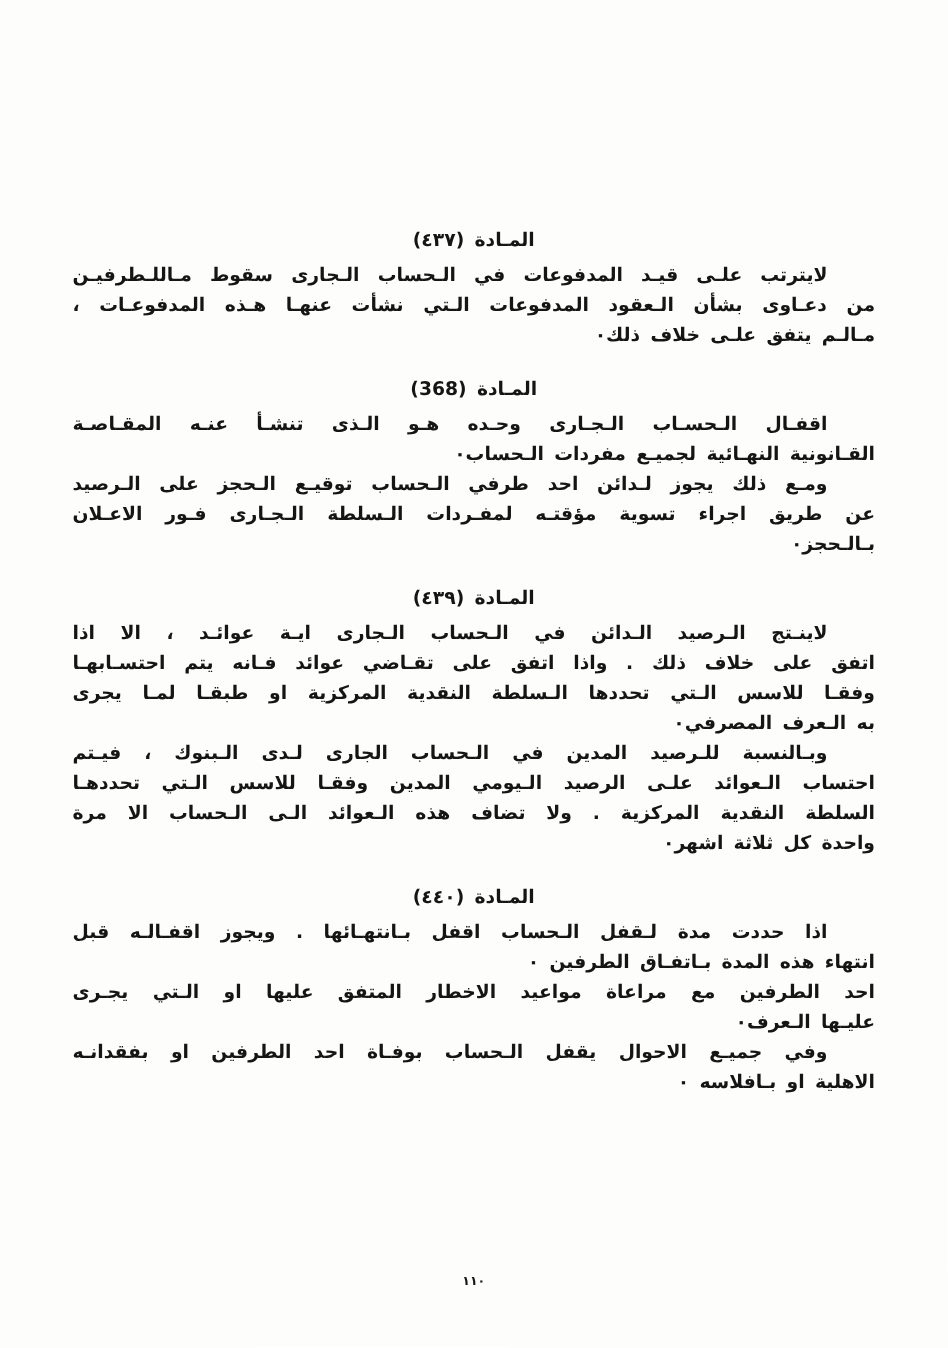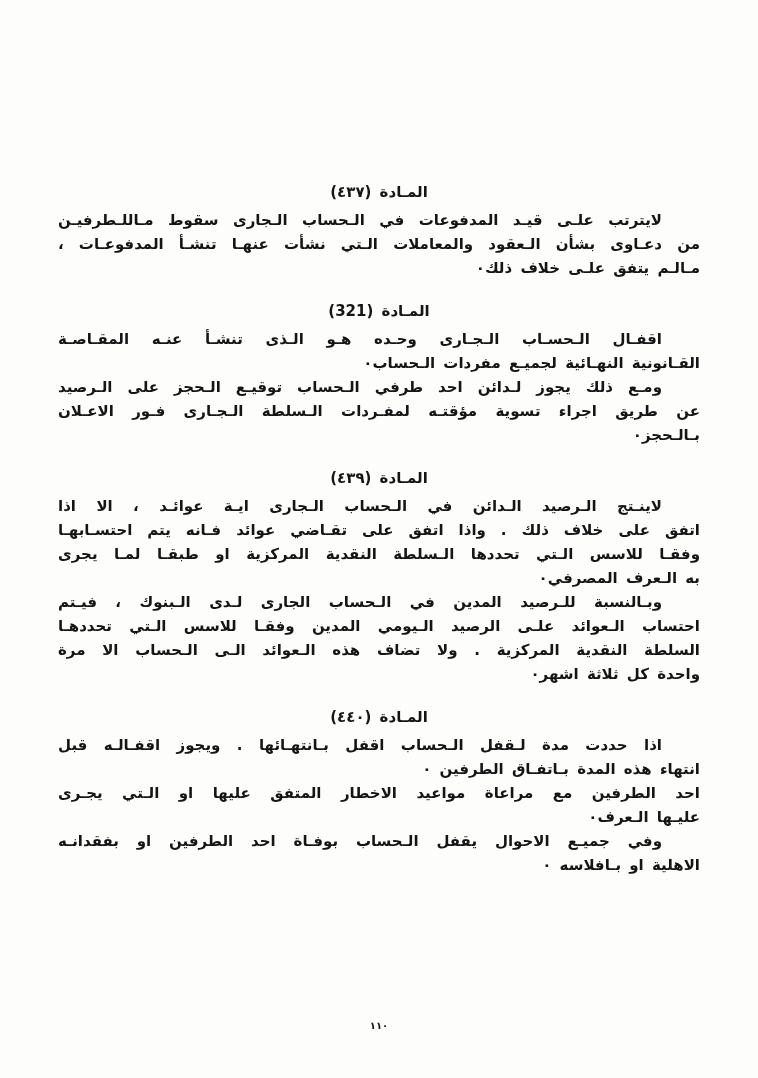--- a/index.html
+++ b/index.html
@@ -66,26 +66,26 @@
 </style>
 </head>
 <body>
 
 <div class="page">
   <main class="content">
       <section class="article">
         <h2 class="article-heading">المـادة (٤٣٧)</h2>
         <div class="para">
           <div class="tline j i">لايترتب علـى قيـد المدفوعات في الـحساب الـجارى سقوط مـاللـطرفيـن</div>
-          <div class="tline j">من دعـاوى بشأن الـعقود والمعاملات الـتي نشأت عنهـا تنشـأ المدفوعـات ،</div>
+          <div class="tline j">من دعـاوى بشأن الـعقود المدفوعات الـتي نشأت عنهـا هـذه المدفوعـات ،</div>
           <div class="tline e">مـالـم يتفق علـى خلاف ذلك٠</div>
         </div>
       </section>
       <section class="article">
-        <h2 class="article-heading">المـادة (321)</h2>
+        <h2 class="article-heading">المـادة (368)</h2>
         <div class="para">
           <div class="tline j i">اقفـال الـحسـاب الـجـارى وحـده هـو الـذى تنشـأ عنـه المقـاصـة</div>
           <div class="tline e">القـانونية النهـائية لجميـع مفردات الـحساب٠</div>
         </div>
         <div class="para">
           <div class="tline j i">ومـع ذلك يجوز لـدائن احد طرفي الـحساب توقيـع الـحجز على الـرصيد</div>
           <div class="tline j">عن طريق اجراء تسوية مؤقتـه لمفـردات الـسلطة الـجـارى فـور الاعـلان</div>
           <div class="tline e">بـالـحجز٠</div>
         </div>
       </section>

